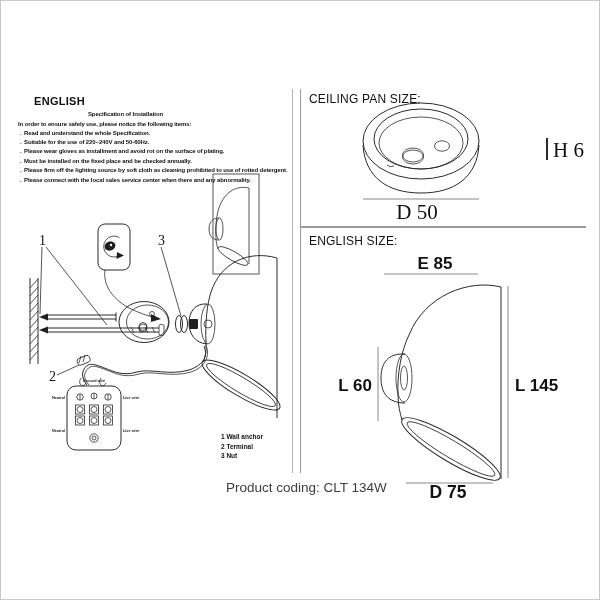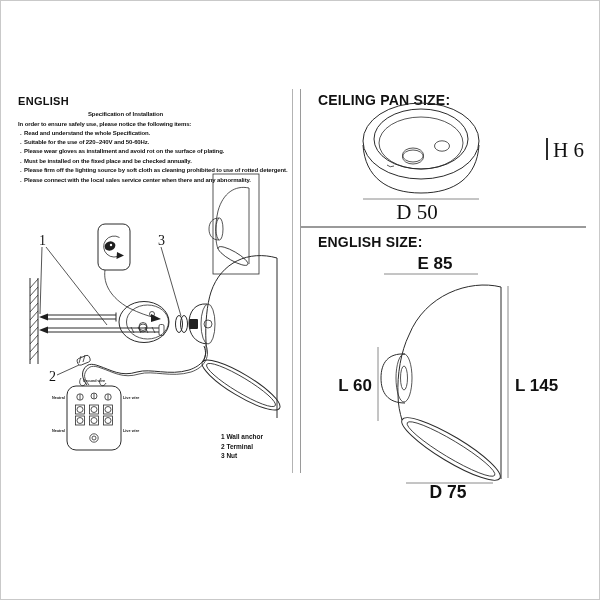--- a/index.html
+++ b/index.html
@@ -3,31 +3,31 @@
 <meta charset="utf-8">
 <style>
   html,body { margin:0; padding:0; background:#fff; }
   .page {
     position:relative; width:600px; height:600px; background:#ffffff;
     box-sizing:border-box; border:1px solid #c9c9c9; overflow:hidden;
     font-family:"Liberation Sans", sans-serif; color:#111;
   }
   
   .spec { position:absolute; left:17px; top:94px; width:276px; }
-  .spec-header { font-size:11px; font-weight:bold; letter-spacing:.3px; margin:0 0 4px 0; }
+  .spec-header { font-size:11px; font-weight:bold; letter-spacing:.3px; margin:0 0 4px 16px; }
   .spec-title  { font-size:6px; font-weight:bold; width:215px; text-align:center; margin-bottom:2.5px; letter-spacing:-.1px; }
   .spec-intro  { font-size:6px; font-weight:bold; line-height:9px; white-space:nowrap; letter-spacing:-.12px; }
   .spec-line   { font-size:6px; font-weight:bold; line-height:9.4px; white-space:nowrap; letter-spacing:-.12px; }
   .spec-line .b{ display:inline-block; margin:0 2.5px 0 2px; }
   
   .vdiv { position:absolute; left:291px; top:88px; width:7px; height:384px;
           border-left:1px solid #b3b3b3; border-right:1px solid #9a9a9a; }
   .hdiv { position:absolute; left:300px; top:225px; width:285px; height:1.5px; background:#9a9a9a; }
   
-  .box-h { position:absolute; font-size:14px; font-weight:bold; letter-spacing:.2px;margin-left:9px; }
+  .box-h { position:absolute; font-size:12px; font-weight:normal; letter-spacing:.2px; }
   .h-pan { left:308px; top:91px; }
   .h-fix { left:308px; top:233px; }
   
   .svg-abs { position:absolute; }
   #main-svg { left:10px;  top:165px; }
   #pan-svg  { left:300px; top:88px;  }
   #fix-svg  { left:300px; top:238px; }
   
   .ln   { stroke:#2b2b2b; stroke-width:1; fill:none; }
   .lnf  { stroke:#2b2b2b; stroke-width:.8; fill:none; }
@@ -230,14 +230,15 @@
     <line class="dim" x1="77" y1="108" x2="77" y2="182"></line>
     <text class="dim-sans" x="71" y="152" font-size="17" text-anchor="end">L 60</text>
 
     <line class="dim" x1="207" y1="47" x2="207" y2="239"></line>
     <text class="dim-sans" x="214" y="152" font-size="17">L 145</text>
 
     <line class="dim" x1="105" y1="244" x2="192" y2="244"></line>
     <text class="dim-sans" x="147" y="259" font-size="17.5" text-anchor="middle">D 75</text>
   </svg>
 
+  <div class="product-coding">Product coding: CLT 134W</div>
 
 </div>
 
 </body></html>

